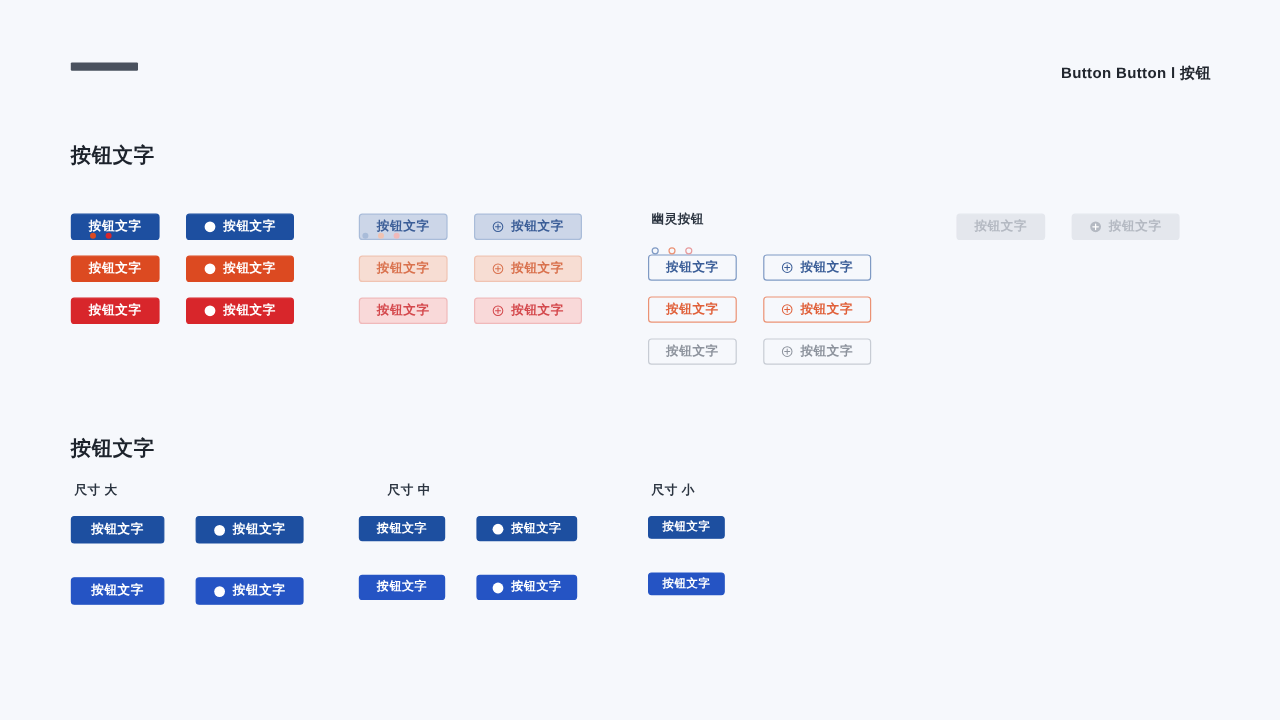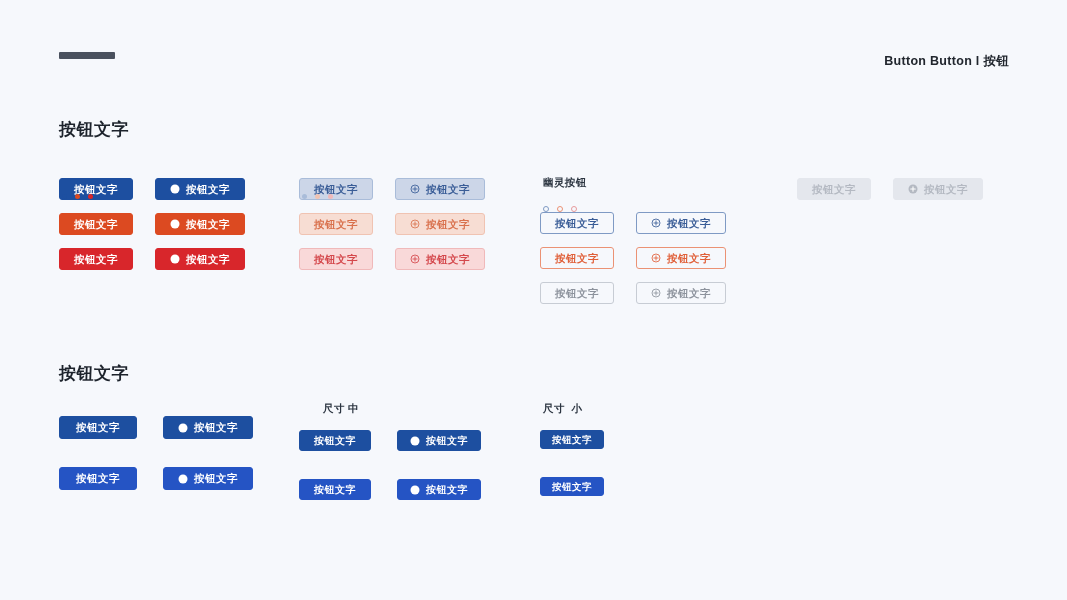--- a/index.html
+++ b/index.html
@@ -338,20 +338,21 @@
           </div>
         </div>
       </div>
     </div>
 </div>
 
 <div class="section" id="section-sizes">
   <div class="section-title">按钮文字</div>
   <div id="sizes-columns">
       <div class="col" style="left: 59px; top: 40px;">
+        <div class="col-label" style="margin-bottom: 10px;">尺寸 大</div>
         <div class="btn-grid" style="gap: 28px;">
           <div class="btn-row" style="gap: 26px;">
             <button class="btn v-size-dark size-lg w-plain">
               <span>按钮文字</span>
             </button>
             <button class="btn v-size-dark size-lg w-icon">
               <span class="ic">
                 <svg viewBox="0 0 20 20">
                   <circle cx="10" cy="10" r="9" fill="currentColor"></circle>
                   <path d="M10 5.4v9.2M5.4 10h9.2" stroke="#ffffff" stroke-width="2.1" stroke-linecap="round"></path>
@@ -403,21 +404,21 @@
                   <circle cx="10" cy="10" r="9" fill="currentColor"></circle>
                   <path d="M10 5.4v9.2M5.4 10h9.2" stroke="#ffffff" stroke-width="2.1" stroke-linecap="round"></path>
                 </svg>
               </span>
               <span>按钮文字</span>
             </button>
           </div>
         </div>
       </div>
       <div class="col" style="left: 540px; top: 40px;">
-        <div class="col-label" style="margin-bottom: 10px; font-family: Liberation Mono, monospace;">尺寸 小</div>
+        <div class="col-label" style="margin-bottom: 10px;">尺寸 小</div>
         <div class="btn-grid" style="gap: 28px;">
           <div class="btn-row" style="gap: 26px;">
             <button class="btn v-size-dark size-sm w-plain">
               <span>按钮文字</span>
             </button>
           </div>
           <div class="btn-row" style="gap: 26px;">
             <button class="btn v-size-light size-sm w-plain">
               <span>按钮文字</span>
             </button>

